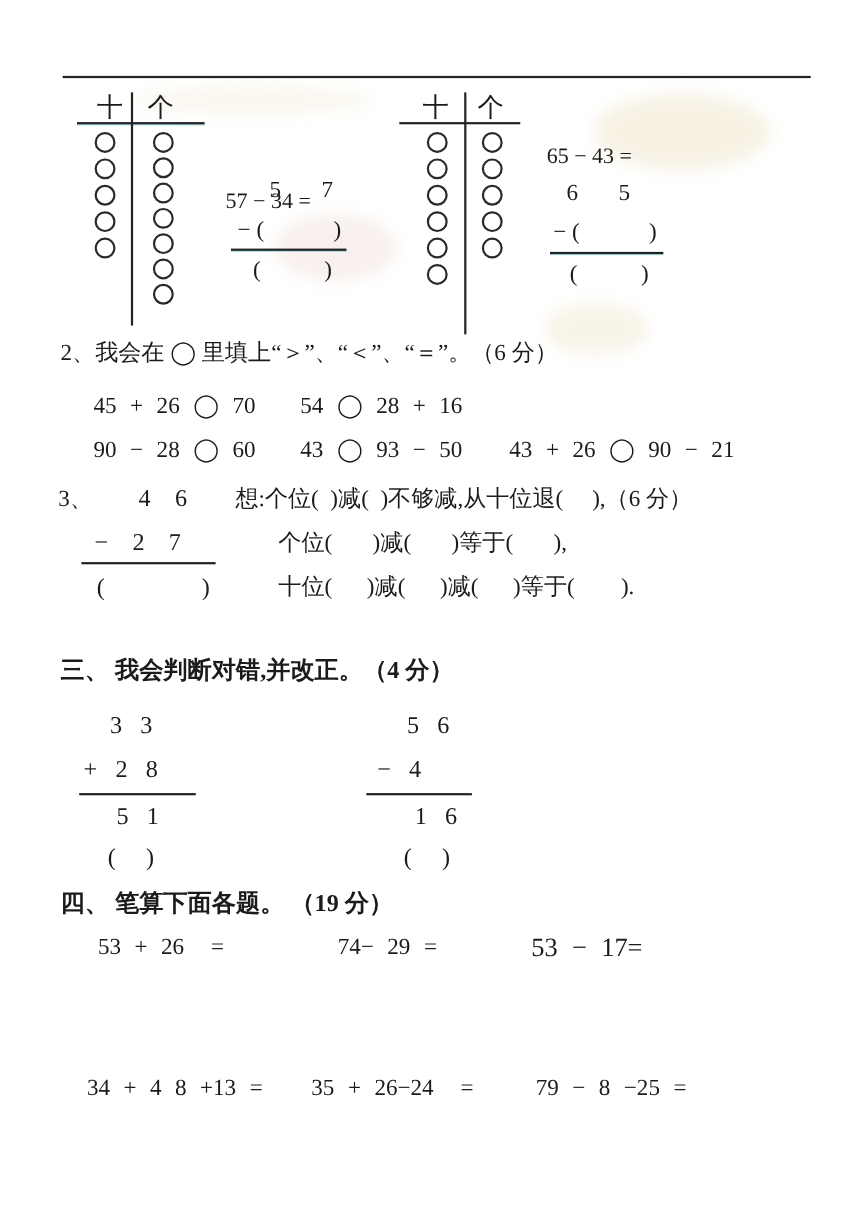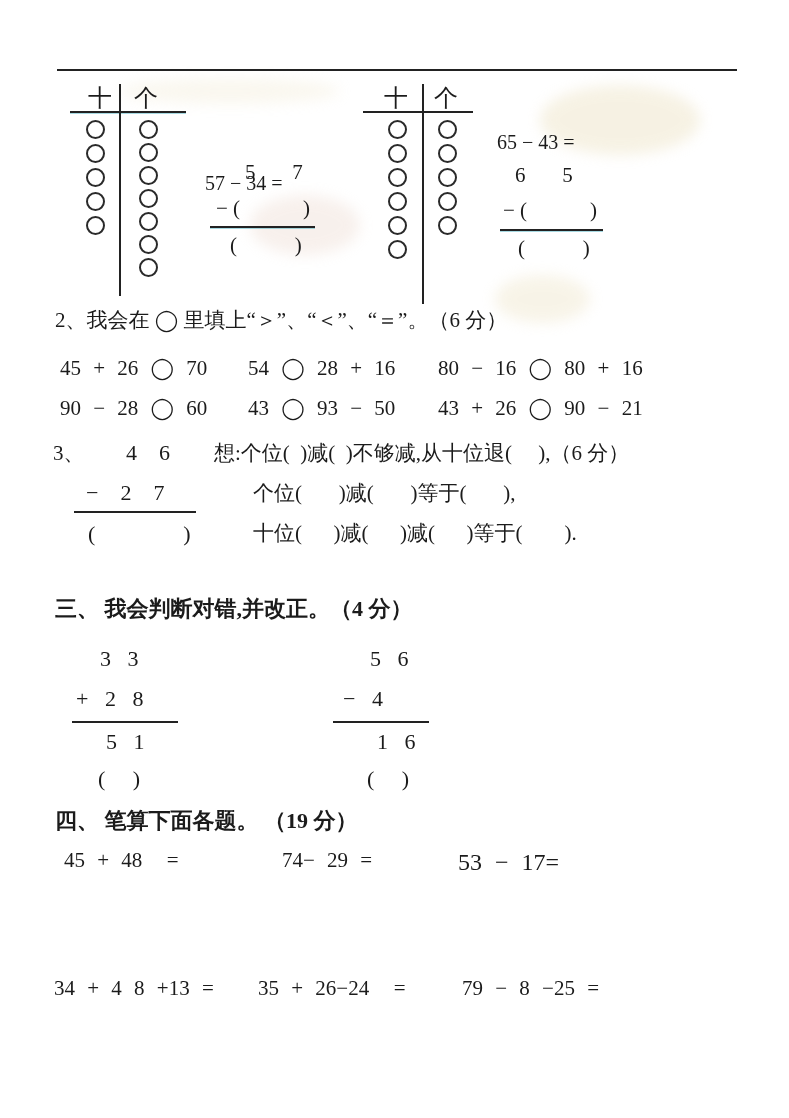--- a/index.html
+++ b/index.html
@@ -3,21 +3,21 @@
 <meta charset="utf-8">
 <style>
   html,body{margin:0;padding:0;background:#ffffff;}
   .page{
     position:relative;width:789px;height:1118px;background:#ffffff;
     font-family:"Liberation Serif","DejaVu Serif",serif;color:#1b1b1b;
     overflow:hidden;
   }
   .t{position:absolute;white-space:pre;line-height:1.18;}
   .bold{font-weight:bold;}
-  .ws{word-spacing:7px;}
+  .ws{word-spacing:7px;margin-left:25px;}
   .rule{position:absolute;background:#222222;}
   .teal{box-shadow:0 1px 0 rgba(60,170,190,0.45);}
   .col{position:absolute;display:flex;flex-direction:column;gap:5px;}
   .pv-circle{
     width:19px;height:19px;border:2px solid #2a2a2a;border-radius:50%;
     box-sizing:border-box;background:transparent;
   }
   .blob{position:absolute;border-radius:50%;filter:blur(7px);pointer-events:none;}
 </style>
 </head>
@@ -82,21 +82,20 @@
   <span class="t" style="left:497px;top:131px;font-size:20px;">65 − 43 =</span>
   <span class="t" style="left:515px;top:163px;font-size:21px;">6       5</span>
   <span class="t" style="left:503px;top:198px;font-size:21px;">− (            )</span>
   <div class="rule teal" style="left:500px;top:229px;width:103px;height:2px;"></div>
   <span class="t" style="left:518px;top:236px;font-size:21px;">(           )</span>
 
   <span class="t" style="left:55px;top:308px;font-size:21px;">2、我会在 ◯ 里填上“＞”、“＜”、“＝”。（6 分）</span>
 
   <span class="t ws" style="left:60px;top:356px;font-size:21px;">45 + 26 ◯ 70</span>
   <span class="t ws" style="left:248px;top:356px;font-size:21px;">54 ◯ 28 + 16</span>
-  <span class="t ws" style="left:438px;top:356px;font-size:21px;">80 − 16 ◯ 80 + 16</span>
 
   <span class="t ws" style="left:60px;top:396px;font-size:21px;">90 − 28 ◯ 60</span>
   <span class="t ws" style="left:248px;top:396px;font-size:21px;">43 ◯ 93 − 50</span>
   <span class="t ws" style="left:438px;top:396px;font-size:21px;">43 + 26 ◯ 90 − 21</span>
 
   <span class="t" style="left:53px;top:441px;font-size:21px;">3、</span>
   <span class="t" style="left:126px;top:440px;font-size:22px;">4    6</span>
   <span class="t" style="left:86px;top:480px;font-size:22px;">−    2    7</span>
   <div class="rule" style="left:74px;top:511px;width:122px;height:2px;"></div>
   <span class="t" style="left:88px;top:521px;font-size:22px;">(                )</span>
@@ -114,21 +113,21 @@
   <span class="t" style="left:98px;top:766px;font-size:22px;">(     )</span>
 
   <span class="t" style="left:370px;top:646px;font-size:22px;">5   6</span>
   <span class="t" style="left:343px;top:686px;font-size:22px;">−   4</span>
   <div class="rule" style="left:333px;top:721px;width:96px;height:2px;"></div>
   <span class="t" style="left:377px;top:729px;font-size:22px;">1   6</span>
   <span class="t" style="left:367px;top:766px;font-size:22px;">(     )</span>
 
   <span class="t bold" style="left:55px;top:808px;font-size:22px;">四、 笔算下面各题。 （19 分）</span>
 
-  <span class="t ws" style="left:64px;top:848px;font-size:21px;">45 + 48  =</span>
+  <span class="t ws" style="left:64px;top:848px;font-size:21px;">53 + 26  =</span>
   <span class="t ws" style="left:282px;top:848px;font-size:21px;">74− 29 =</span>
   <span class="t ws" style="left:458px;top:848px;font-size:24px;">53 − 17=</span>
 
   <span class="t ws" style="left:54px;top:976px;font-size:21px;">34 + 4 8 +13 =</span>
   <span class="t ws" style="left:258px;top:976px;font-size:21px;">35 + 26−24  =</span>
   <span class="t ws" style="left:462px;top:976px;font-size:21px;">79 − 8 −25 =</span>
 
 </div>
 
 </body></html>

